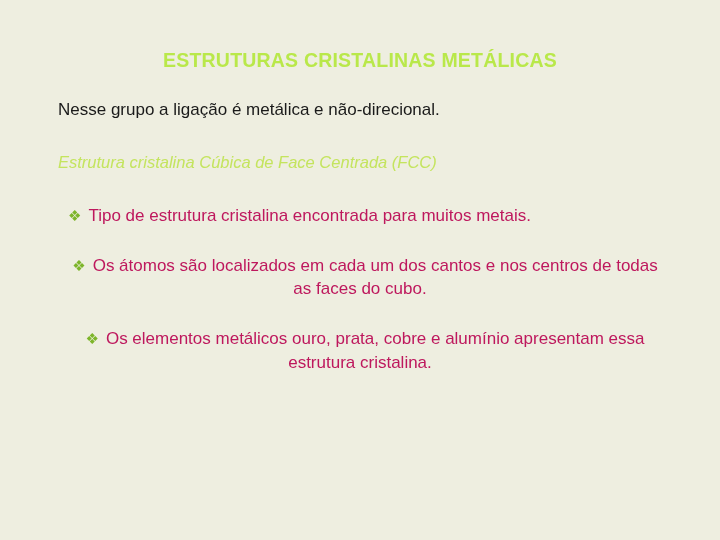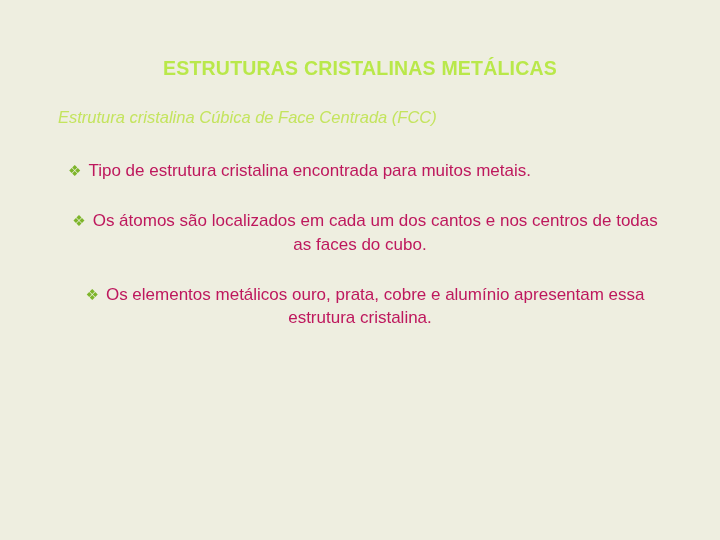--- a/index.html
+++ b/index.html
@@ -11,21 +11,21 @@
     height: 540px;
     background: #eeeee0;
     font-family: "Liberation Sans", sans-serif;
     overflow: hidden;
   }
   .slide {
     position: relative;
     width: 720px;
     height: 540px;
     box-sizing: border-box;
-    padding: 16px 58px;
+    padding: 8px 58px;
     background: #eeeee0;
   }
   .slide-title {
     text-align: center;
     color: #b9e84a;
     font-size: 19.5px;
     font-weight: bold;
     letter-spacing: 0.2px;
     padding-top: 41px;
     line-height: 1.2;
@@ -72,20 +72,21 @@
 </style>
 </head>
 <body>
 
 <div class="slide">
 
   <div class="slide-title">ESTRUTURAS CRISTALINAS METÁLICAS</div>
 
   <div class="body-block">
 
+    <p class="para">Nesse grupo a ligação é metálica e não-direcional.</p>
 
     <p class="para subhead">Estrutura cristalina Cúbica de Face Centrada (FCC)</p>
 
     <p class="bullet b1">
       <span class="marker">❖</span><span class="bullet-text">Tipo de estrutura cristalina encontrada para muitos metais.</span>
     </p>
 
     <p class="bullet b2">
       <span class="marker">❖</span><span class="bullet-text">Os átomos são localizados em cada um dos cantos e nos centros de todas as faces do cubo.</span>
     </p>

